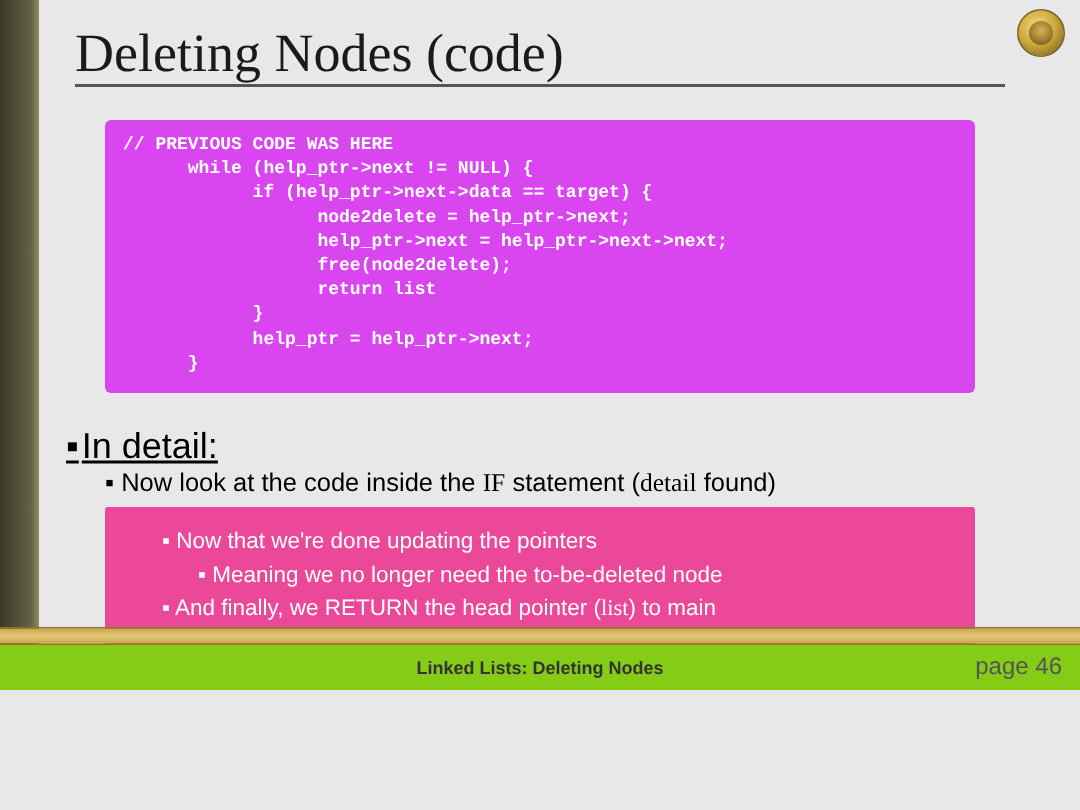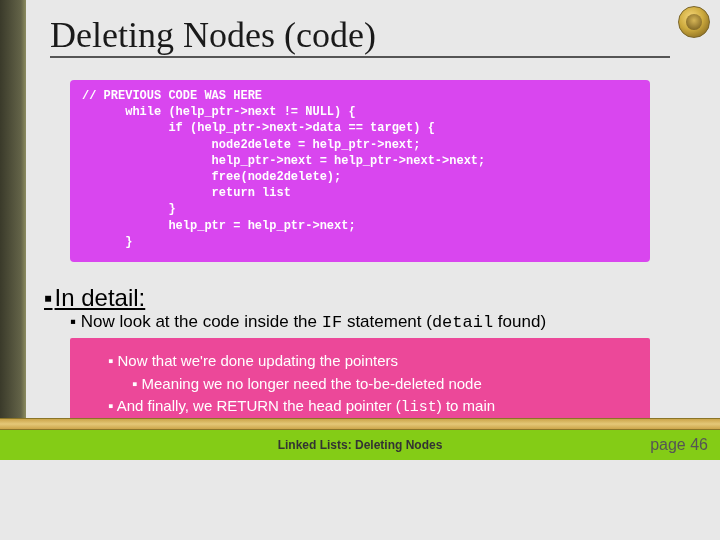--- a/index.html
+++ b/index.html
@@ -125,21 +125,21 @@
   .detail-heading .sq { margin-right: 2px; }
 
   .detail-line {
     position: absolute;
     left: 70px;
     top: 312px;
     font-family: Arial, sans-serif;
     font-size: 17px;
     color: #000;
   }
-  .mono { font-family: Liberation Mono, monospace; }
+  .mono { font-family: Liberation Serif, serif; }
 
   .detail-box {
     position: absolute;
     left: 70px;
     top: 338px;
     width: 580px;
     background: #ec4899;
     color: #fff;
     font-family: Arial, sans-serif;
     font-size: 15px;

